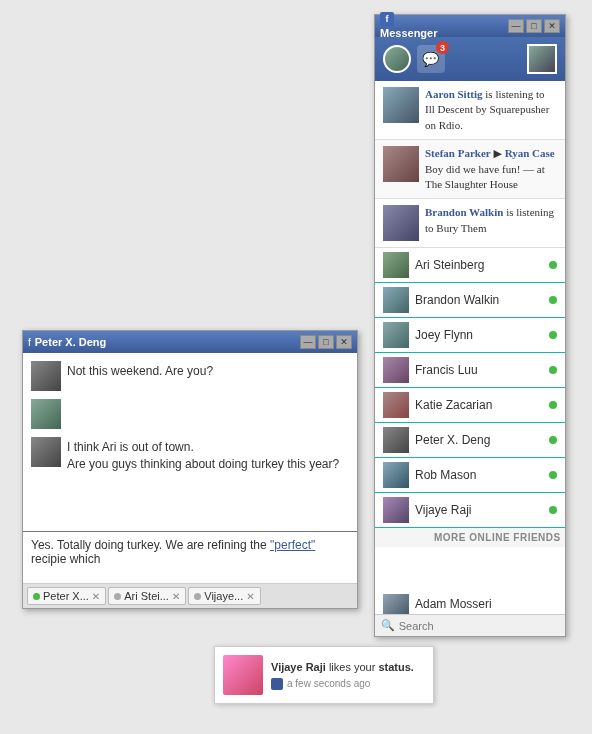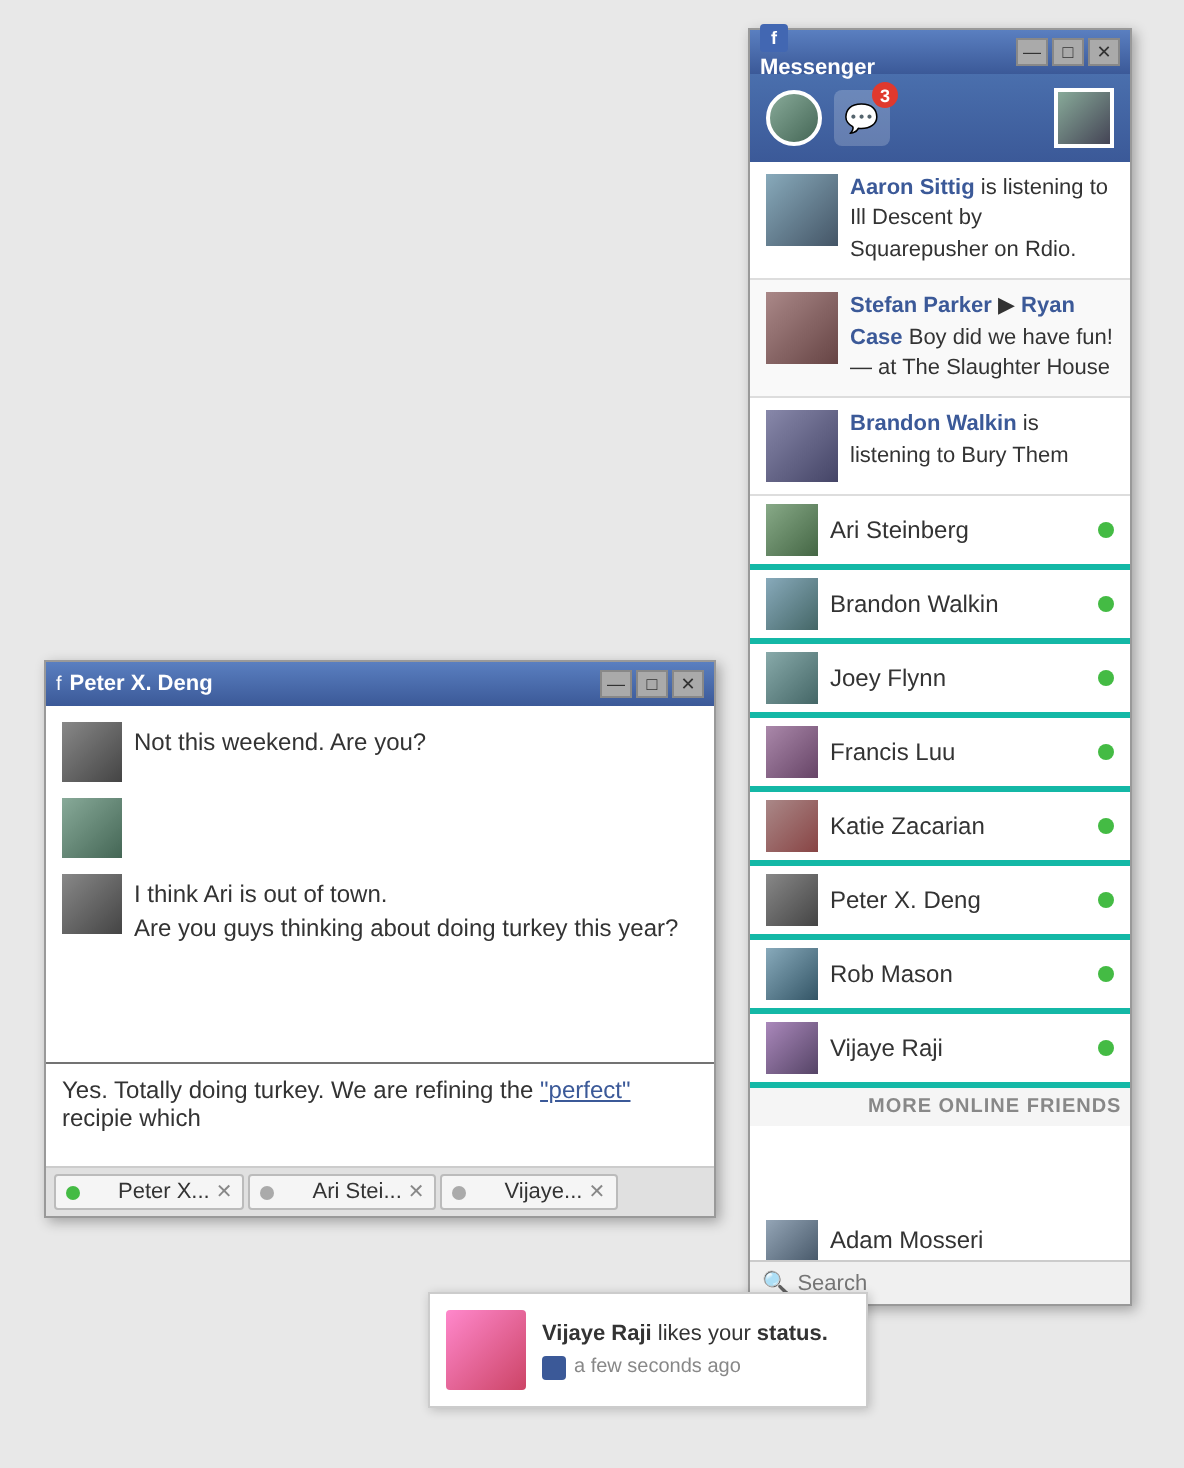--- a/index.html
+++ b/index.html
@@ -113,20 +113,21 @@
       margin-left: auto;
       width: 30px;
       height: 30px;
       background: #888;
       border: 2px solid #fff;
     }
 
     
     .news-feed {
       background: #f0f0f0;
+      font-family: Liberation Serif, serif;
     }
     .news-item {
       display: flex;
       gap: 6px;
       padding: 6px 8px;
       border-bottom: 1px solid #ddd;
       background: #fff;
     }
     .news-item:nth-child(even) { background: #f9f9f9; }
     .news-avatar {
@@ -145,21 +146,21 @@
 
     
     .friends-section {
       background: #fff;
     }
     .friend-item {
       display: flex;
       align-items: center;
       padding: 4px 8px;
       gap: 6px;
-      border-bottom: 3px solid #14b8a6;
+      border-bottom: 1px solid #14b8a6;
       cursor: pointer;
     }
     .friend-avatar {
       width: 26px;
       height: 26px;
       background: #ccc;
       flex-shrink: 0;
     }
     .friend-name {
       flex: 1;
@@ -322,21 +323,21 @@
       padding: 2px 5px;
       font-size: 11px;
       cursor: pointer;
     }
     .chat-tab-dot {
       width: 7px;
       height: 7px;
       border-radius: 50%;
       background: #44bb44;
     }
-    .chat-tab-name { color: #333; margin-left: 16px; }
+    .chat-tab-name { color: #333; }
     .chat-tab-close {
       color: #888;
       font-size: 10px;
       cursor: pointer;
     }
 
     
     .notification-bar {
       position: absolute;
       bottom: 30px;

